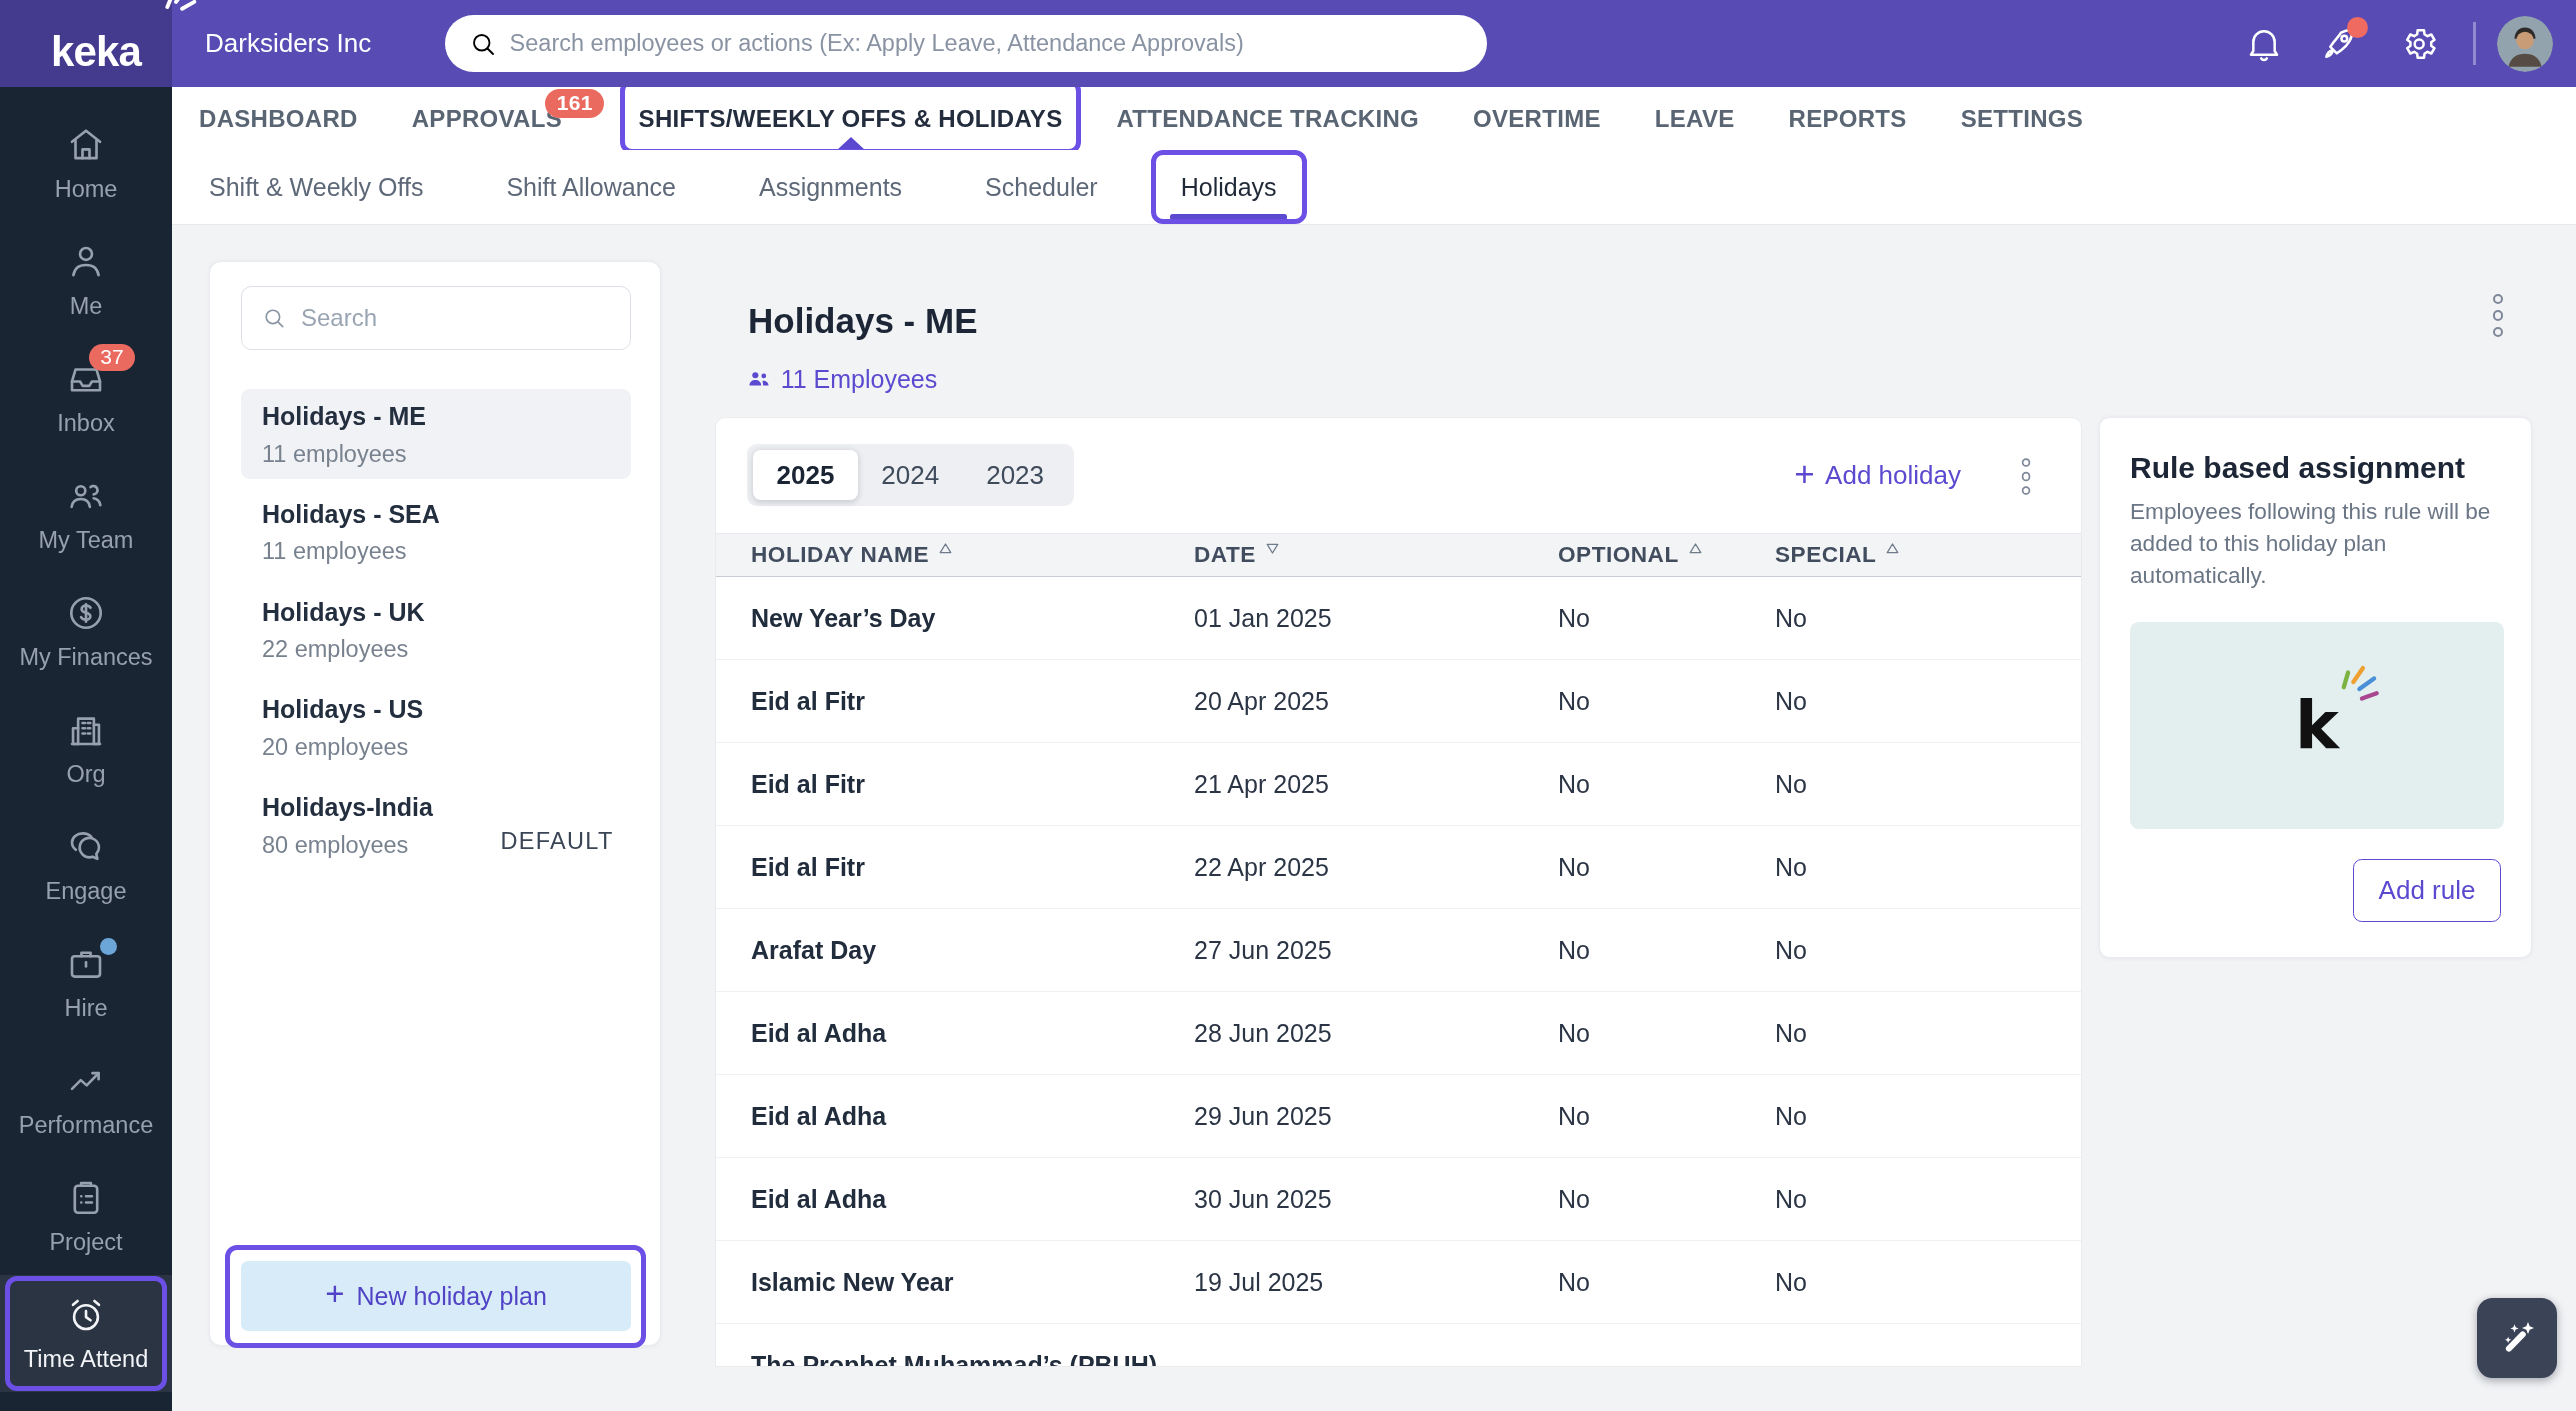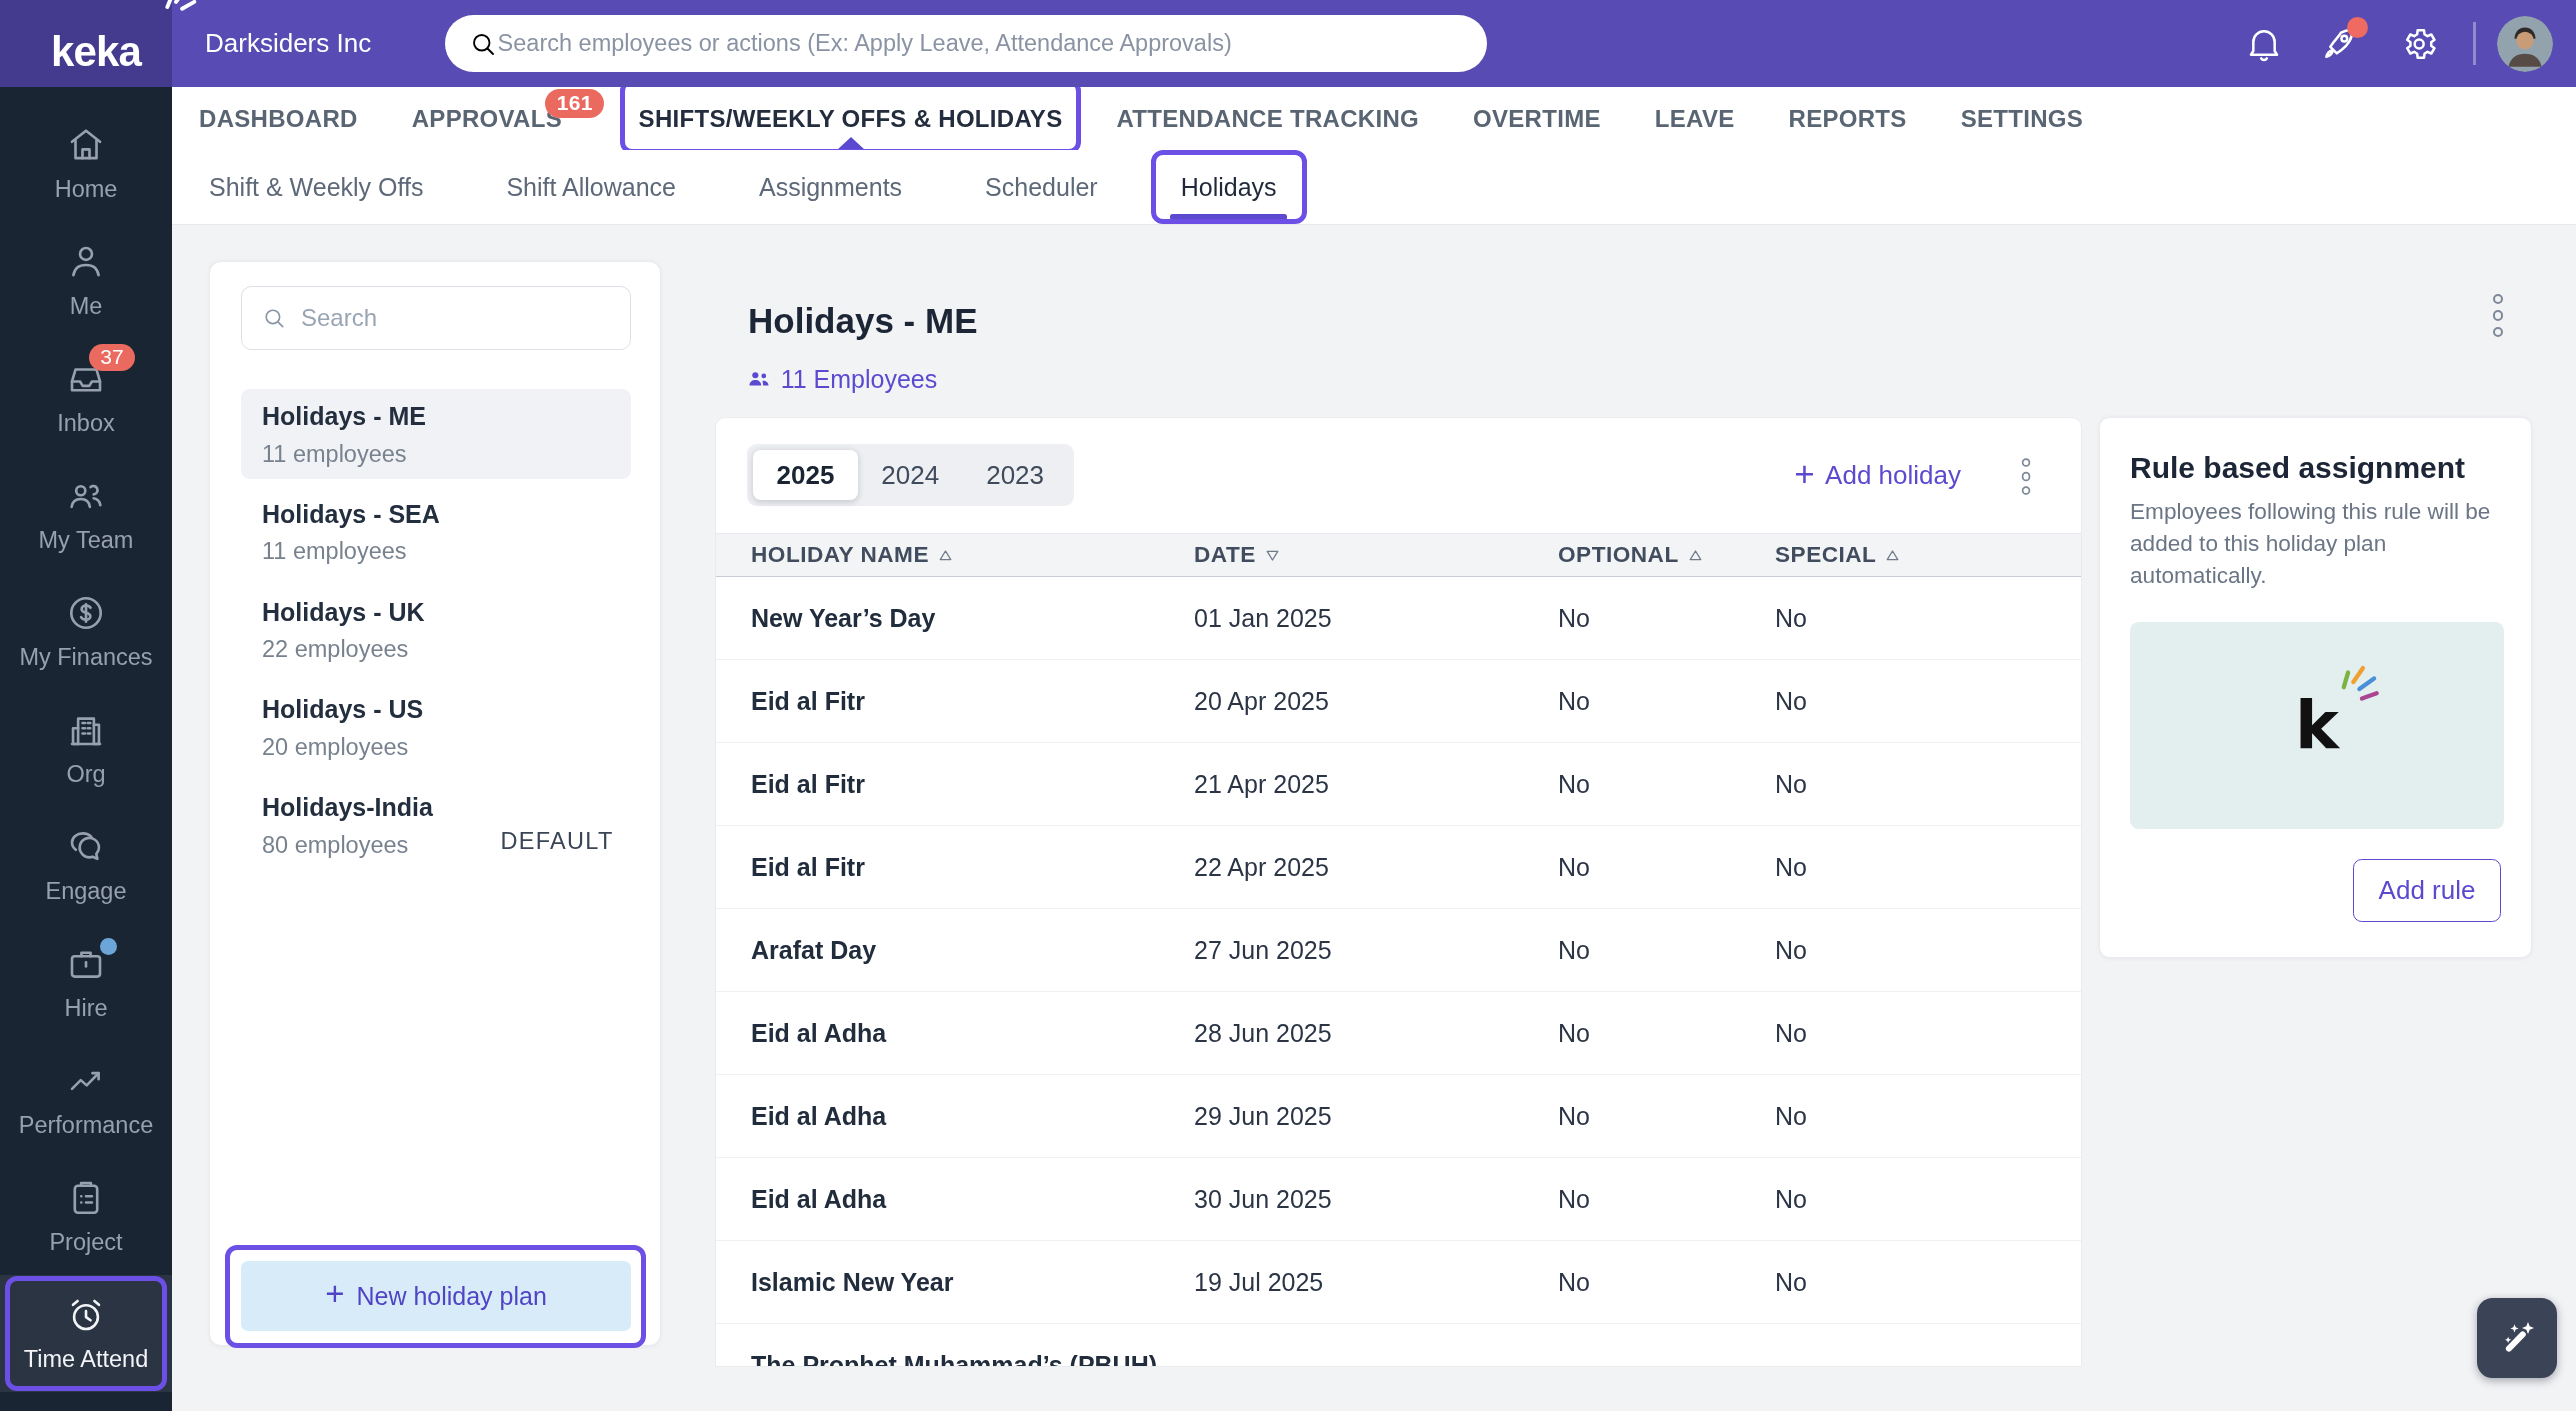--- a/index.html
+++ b/index.html
@@ -5,21 +5,21 @@
   * { margin:0; padding:0; box-sizing:border-box; }
   body { background:#e8eaee; font-family:"Liberation Sans","DejaVu Sans",sans-serif; }
   #viewport { position:relative; width:2576px; height:1411px; background:#f2f3f5; overflow:hidden; }
 
   
   .topbar { position:absolute; left:0; top:0; width:2576px; height:87px; background:#584cb4; z-index:10; }
   .logo-block { position:absolute; left:0; top:0; width:172px; height:103px; background:#443a8e; display:flex; align-items:center; justify-content:center;padding-left:20px; }
   .brand { position:relative; color:#fff; font-size:42px; font-weight:800; letter-spacing:-0.9px; }
   .brand-rays { position:absolute; top:-19px; right:-26px; }
   .company { position:absolute; left:205px; top:0; height:87px; display:flex; align-items:center; color:#fff; font-size:26px; font-weight:400; }
-  .searchbar { position:absolute; left:445px; top:15px; width:1042px; height:57px; background:#fff; border-radius:30px; display:flex; align-items:center; padding:0 22.6px; }
+  .searchbar { position:absolute; left:445px; top:15px; width:1042px; height:57px; background:#fff; border-radius:30px; display:flex; align-items:center; padding:0 22.6px; gap:12px; }
   .searchbar input { border:none; outline:none; flex:1; font-size:23.5px; color:#333c4a; font-family:inherit; background:transparent; }
   .searchbar input::placeholder { color:#8a93a3; }
   .tb-icon { position:relative; width:40px; height:40px; color:#fff; cursor:pointer; }
   .tb-bell { position:absolute; left:2244px; top:23.5px; }
   .tb-rocket { position:absolute; left:2319px; top:23.5px; }
   .tb-gear { position:absolute; left:2399px; top:23.5px; }
   .tb-dot { position:absolute; top:-7px; right:-8.7px; width:21px; height:21px; border-radius:50%; background:#ef6a60; }
   .tb-divider { position:absolute; left:2473px; top:22px; width:2.6px; height:43px; background:rgba(255,255,255,.35); }
   .avatar { position:absolute; left:2497px; top:15.7px; width:56px; height:56px; border-radius:50%; overflow:hidden; cursor:pointer; }
 
@@ -72,21 +72,21 @@
 
   
   .table-card { position:absolute; left:715px; top:417px; width:1367px; height:950px; background:#fff; border:0.9px solid #e9ebee; border-radius:10.4px 10.4px 0 0; overflow:hidden; z-index:4; }
   .year-switch { position:absolute; left:31px; top:26px; display:inline-flex; background:#edeff2; border-radius:9.6px; padding:6px; }
   .year-btn { font-size:26px; color:#3f4a5a; padding:9.6px 23.5px; border-radius:7.8px; cursor:pointer; }
   .year-btn.active { background:#fff; color:#1a2433; font-weight:700; box-shadow:0 1.7px 6px rgba(30,40,60,.20); }
   .add-holiday { position:absolute; right:120px; top:40px; display:flex; align-items:center; gap:10.4px; color:#5b4ad0; font-size:26px; cursor:pointer; }
   .add-holiday .plus { font-size:35px; font-weight:300; margin-top:-4.3px; }
   .kebab-toolbar { position:absolute; right:50px; top:37px; transform:scale(.85); }
   .thead { position:absolute; left:0; top:115px; width:100%; height:44px; background:#f3f4f6; border-top:0.9px solid #e7e9ed; border-bottom:1.7px solid #c6cbd4; display:grid; grid-template-columns:478px 364px 217px 1fr; align-items:center; }
-  .hc { display:flex; align-items:center; gap:9px; font-size:22.6px; font-weight:600; letter-spacing:0.5px; color:#414d5e; cursor:pointer; }
+  .hc { display:flex; align-items:flex-start; gap:9px; font-size:22.6px; font-weight:600; letter-spacing:0.5px; color:#414d5e; cursor:pointer; }
   .tbody { position:absolute; left:0; top:159px; width:100%; }
   .trow { display:grid; grid-template-columns:478px 364px 217px 1fr; align-items:center; height:83px; border-bottom:1.7px solid #eef0f3; cursor:pointer; }
   .c { font-size:25px; color:#2b3545; }
   .c1 { padding-left:35px; }
   .trow .c1 { font-weight:700; color:#212c3c; }
 
   
   .rule-card { position:absolute; left:2099px; top:417px; width:433px; height:541px; background:#fff; border:0.9px solid #e9ebee; border-radius:10.4px; box-shadow:0 0.9px 4.3px rgba(25,35,60,.05); z-index:4; }
   .rule-title { position:absolute; left:30px; top:33px; font-size:30px; font-weight:700; color:#1d2636; }
   .rule-desc { position:absolute; left:30px; top:78px; width:397px; font-size:22.6px; line-height:1.42; color:#6a7585; }

